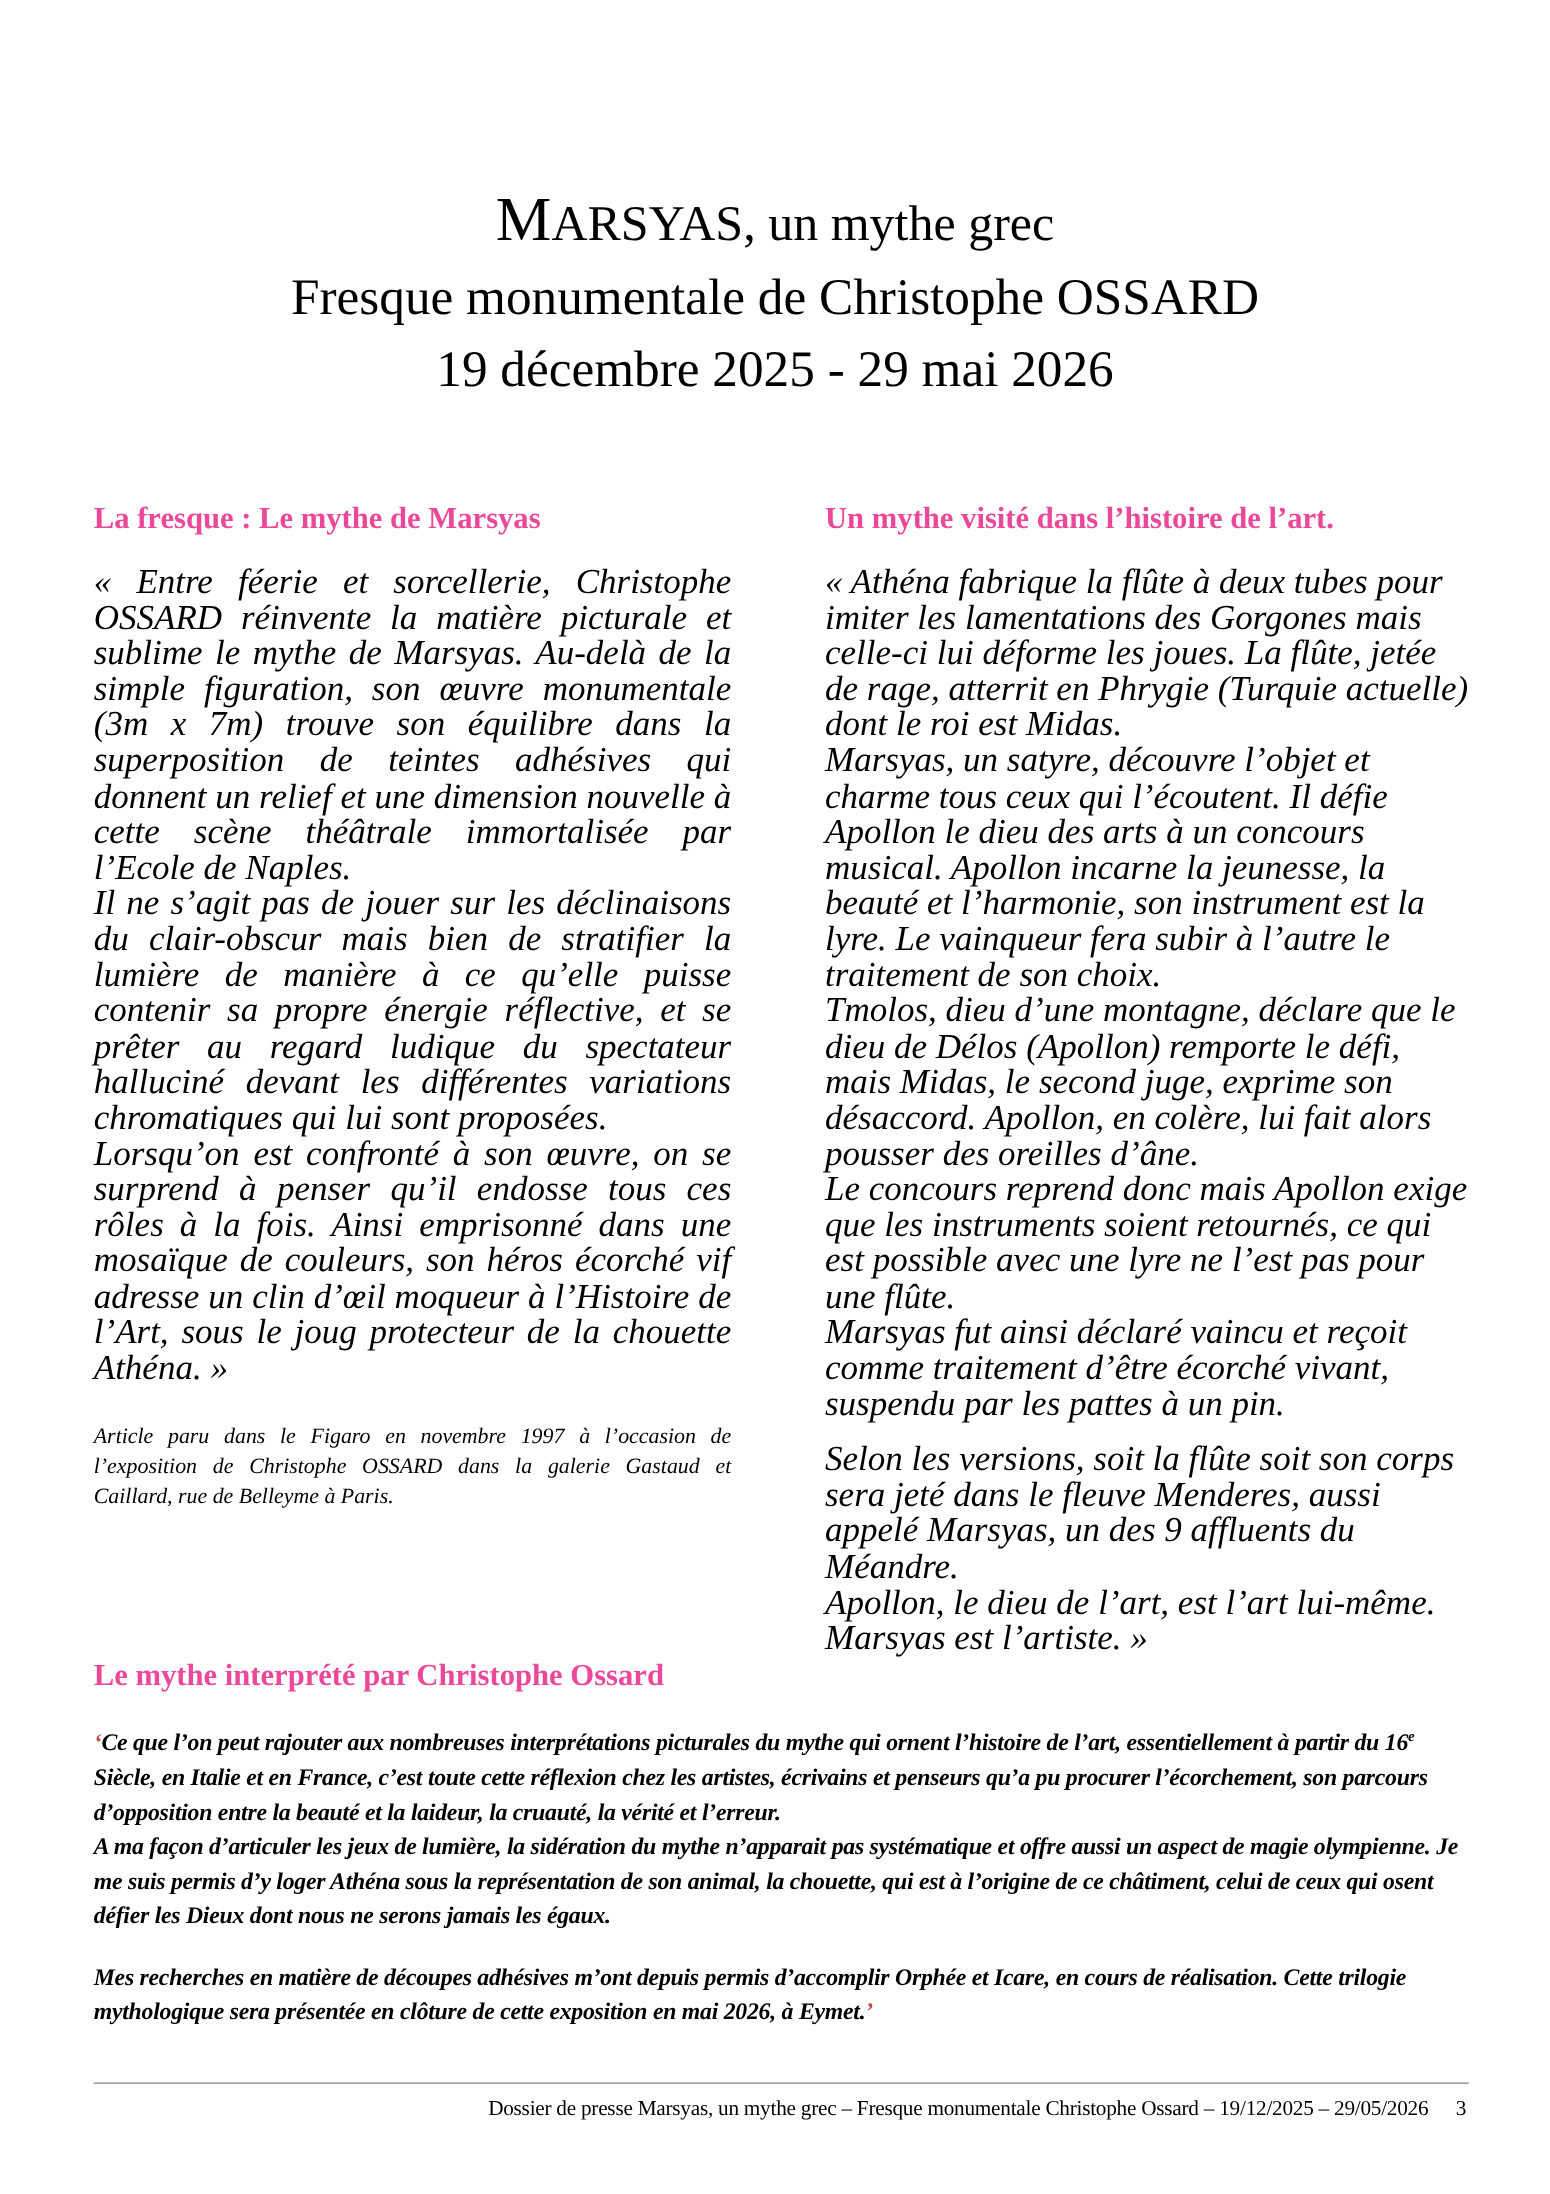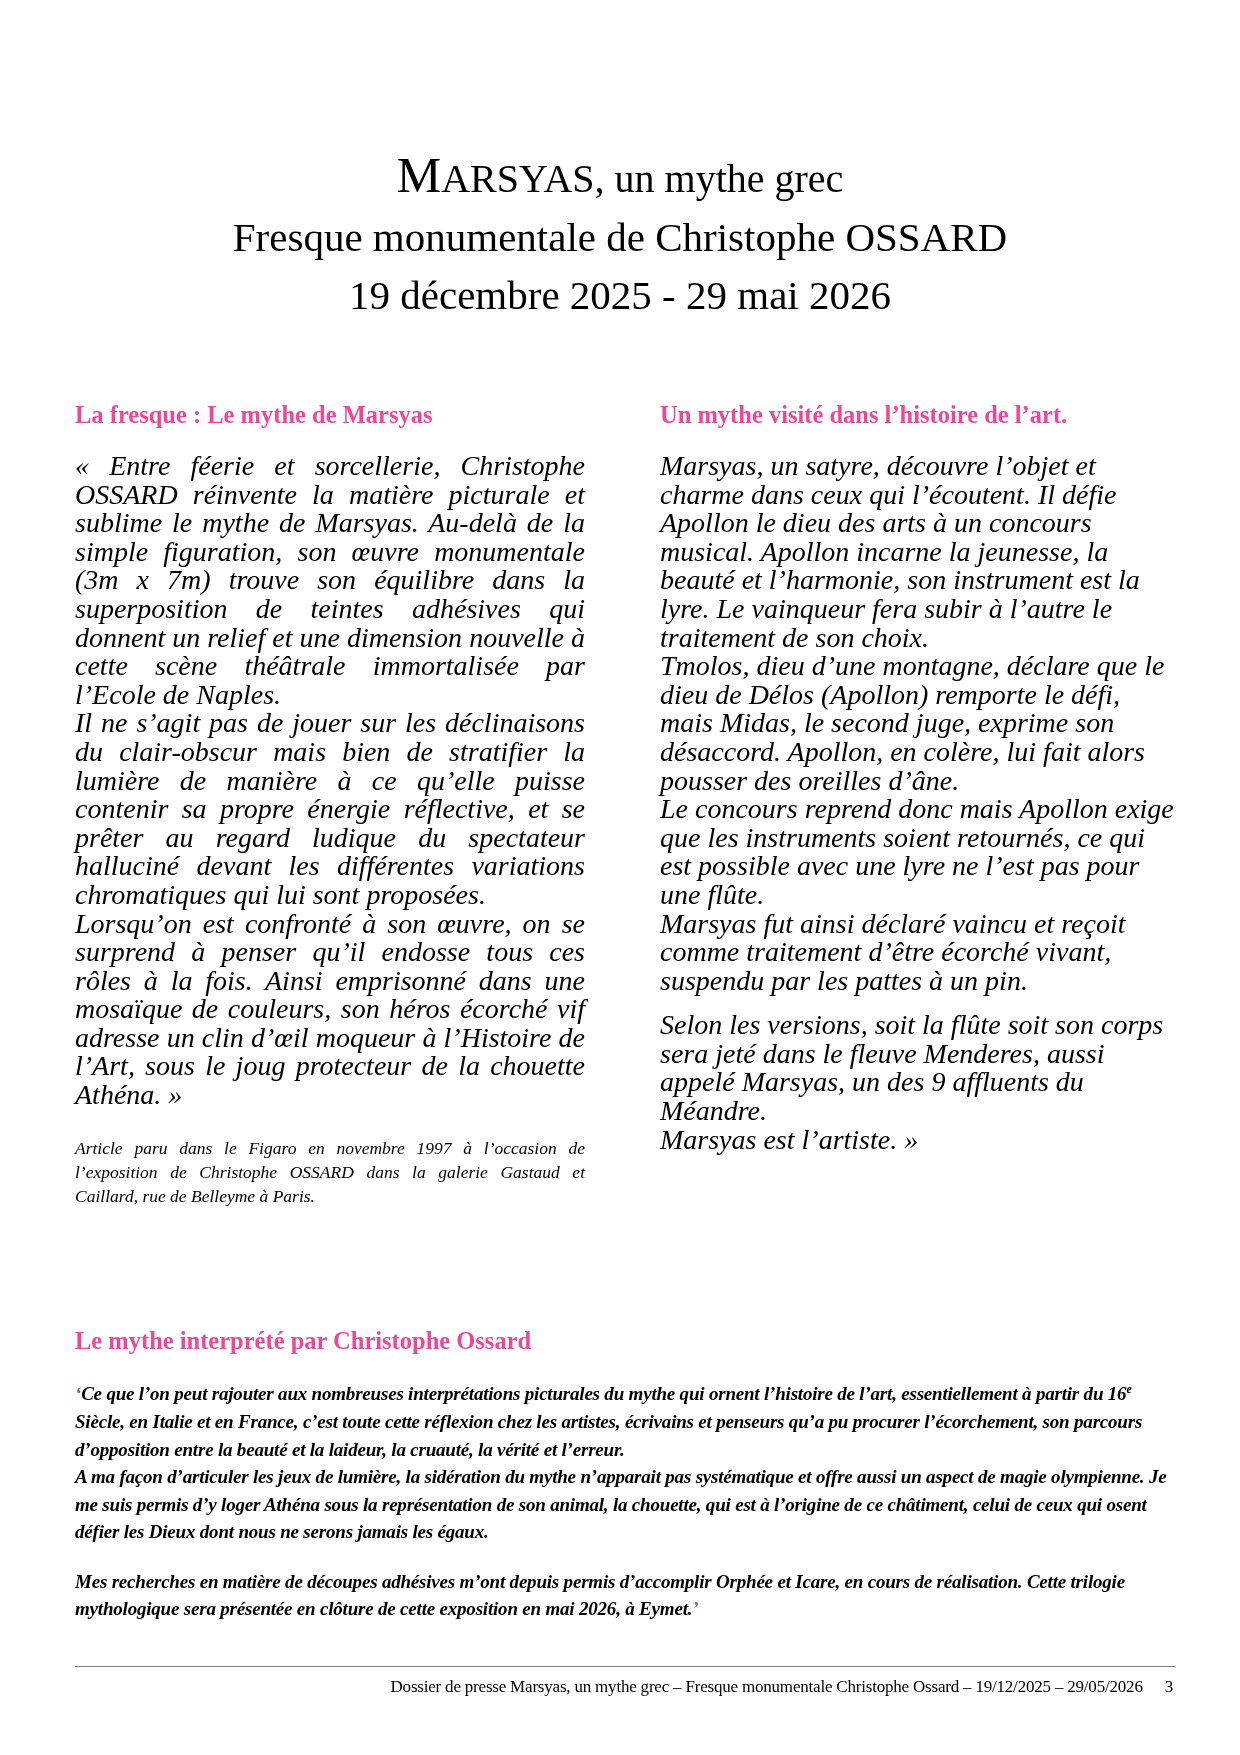--- a/index.html
+++ b/index.html
@@ -50,26 +50,28 @@
 <section class="col left">
   <h3 class="heading">La fresque : Le mythe de Marsyas</h3>
   <p class="body-it justify">« Entre féerie et sorcellerie, Christophe OSSARD réinvente la matière picturale et sublime le mythe de Marsyas. Au-delà de la simple figuration, son œuvre monumentale (3m x 7m) trouve son équilibre dans la superposition de teintes adhésives qui donnent un relief et une dimension nouvelle à cette scène théâtrale immortalisée par l’Ecole de Naples.</p>
   <p class="body-it justify">Il ne s’agit pas de jouer sur les déclinaisons du clair-obscur mais bien de stratifier la lumière de manière à ce qu’elle puisse contenir sa propre énergie réflective, et se prêter au regard ludique du spectateur halluciné devant les différentes variations chromatiques qui lui sont proposées.</p>
   <p class="body-it justify">Lorsqu’on est confronté à son œuvre, on se surprend à penser qu’il endosse tous ces rôles à la fois. Ainsi emprisonné dans une mosaïque de couleurs, son héros écorché vif adresse un clin d’œil moqueur à l’Histoire de l’Art, sous le joug protecteur de la chouette Athéna. »</p>
   <p class="note">Article paru dans le Figaro en novembre 1997 à l’occasion de l’exposition de Christophe OSSARD dans la galerie Gastaud et Caillard, rue de Belleyme à Paris.</p>
 </section>
 
 <section class="col right">
   <h3 class="heading">Un mythe visité dans l’histoire de l’art.</h3>
-  <p class="body-it leftalign">Marsyas, un satyre, découvre l’objet et charme dans ceux qui l’écoutent. Il défie Apollon le dieu des arts à un concours musical. Apollon incarne la jeunesse, la beauté et l’harmonie, son instrument est la lyre. Le vainqueur fera subir à l’autre le traitement de son choix.</p>
+  <p class="body-it leftalign">« Athéna fabrique la flûte à deux tubes pour imiter les lamentations des Gorgones mais celle-ci lui déforme les joues. La flûte, jetée de rage, atterrit en Phrygie (Turquie actuelle) dont le roi est Midas.</p>
+  <p class="body-it leftalign">Marsyas, un satyre, découvre l’objet et charme tous ceux qui l’écoutent. Il défie Apollon le dieu des arts à un concours musical. Apollon incarne la jeunesse, la beauté et l’harmonie, son instrument est la lyre. Le vainqueur fera subir à l’autre le traitement de son choix.</p>
   <p class="body-it leftalign">Tmolos, dieu d’une montagne, déclare que le dieu de Délos (Apollon) remporte le défi, mais Midas, le second juge, exprime son désaccord. Apollon, en colère, lui fait alors pousser des oreilles d’âne.</p>
   <p class="body-it leftalign">Le concours reprend donc mais Apollon exige que les instruments soient retournés, ce qui est possible avec une lyre ne l’est pas pour une flûte.</p>
   <p class="body-it leftalign">Marsyas fut ainsi déclaré vaincu et reçoit comme traitement d’être écorché vivant, suspendu par les pattes à un pin.</p>
   <div class="gap"></div>
   <p class="body-it leftalign">Selon les versions, soit la flûte soit son corps sera jeté dans le fleuve Menderes, aussi appelé Marsyas, un des 9 affluents du Méandre.</p>
+  <p class="body-it leftalign">Apollon, le dieu de l’art, est l’art lui-même.</p>
   <p class="body-it leftalign">Marsyas est l’artiste. »</p>
 </section>
 
 <section class="bottom">
   <h3 class="heading">Le mythe interprété par Christophe Ossard</h3>
   <p class="bi"><span class="qmark">‘</span><span>Ce que l’on peut rajouter aux nombreuses interprétations picturales du mythe qui ornent l’histoire de l’art, essentiellement à partir du 16</span><sup style="font-size:12px;">e</sup><span> Siècle, en Italie et en France, c’est toute cette réflexion chez les artistes, écrivains et penseurs qu’a pu procurer l’écorchement, son parcours d’opposition entre la beauté et la laideur, la cruauté, la vérité et l’erreur.</span></p>
   <p class="bi">A ma façon d’articuler les jeux de lumière, la sidération du mythe n’apparait pas systématique et offre aussi un aspect de magie olympienne. Je me suis permis d’y loger Athéna sous la représentation de son animal, la chouette, qui est à l’origine de ce châtiment, celui de ceux qui osent défier les Dieux dont nous ne serons jamais les égaux.</p>
   <div class="bi-gap"></div>
   <p class="bi"><span>Mes recherches en matière de découpes adhésives m’ont depuis permis d’accomplir Orphée et Icare, en cours de réalisation. Cette trilogie mythologique sera présentée en clôture de cette exposition en mai 2026, à Eymet.</span><span class="qmark">’</span></p>
 </section>

